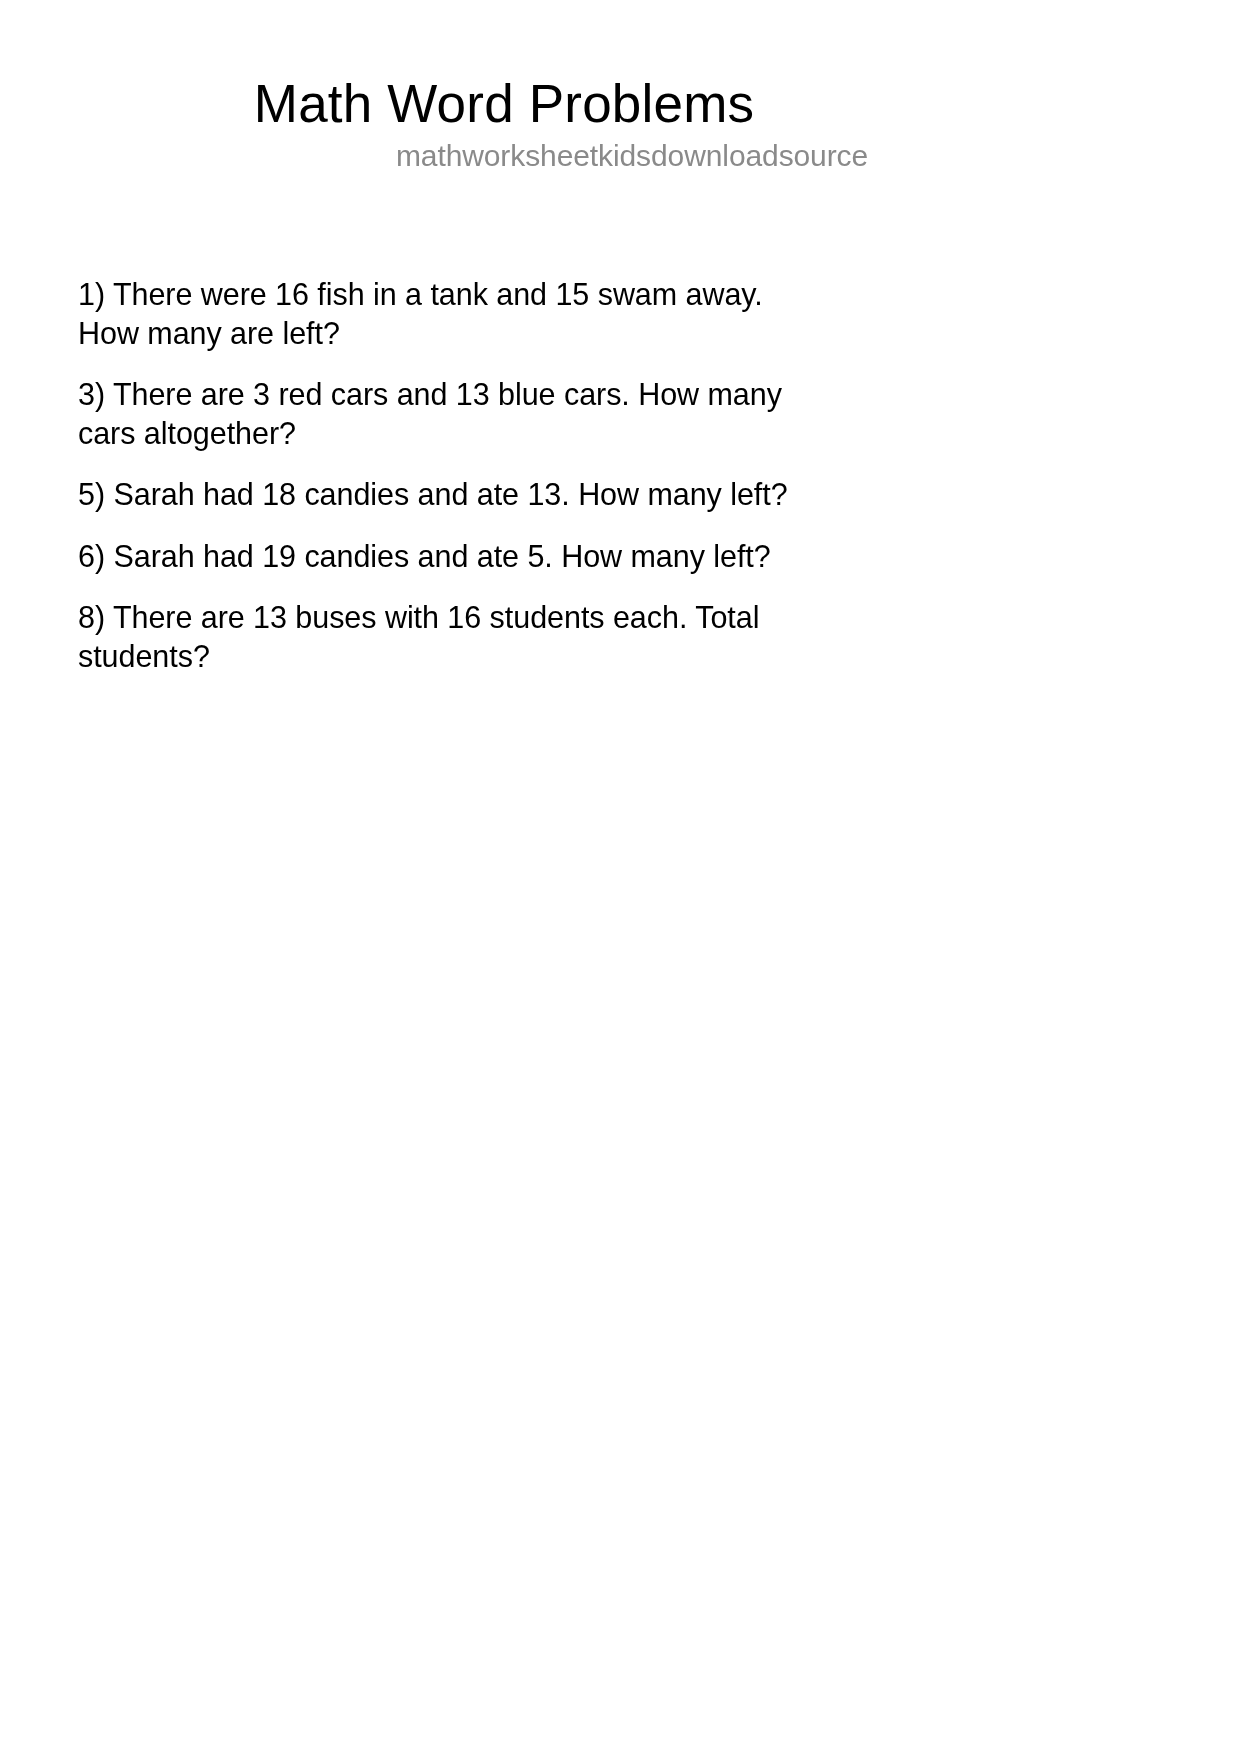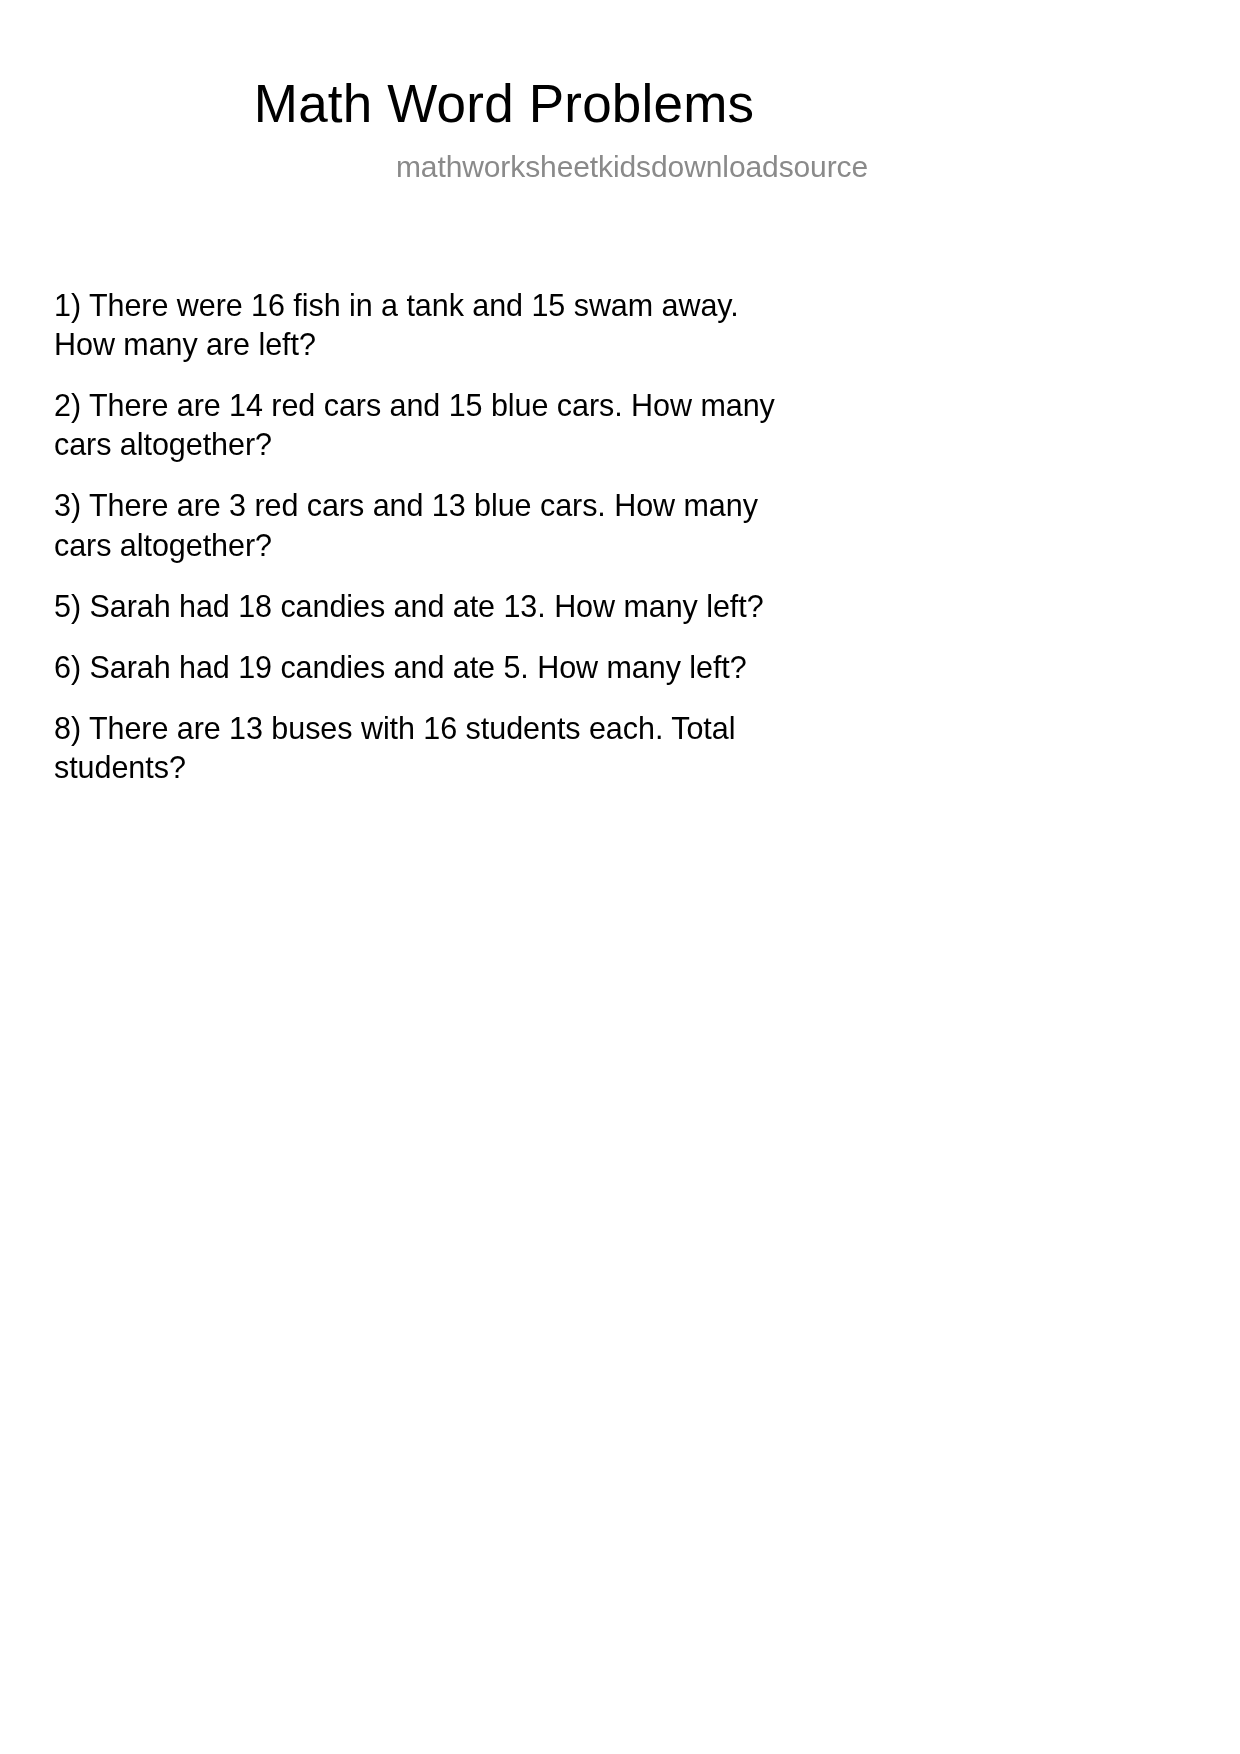--- a/index.html
+++ b/index.html
@@ -28,35 +28,35 @@
   .doc-title {
     font-size: 53px;
     line-height: 1.12;
     font-weight: 400;
     color: #000000;
     letter-spacing: 0.2px;
     margin: 0;
     padding: 0;
   }
   .subtitle-row {
-    margin-top: 16px;
+    margin-top: 5px;
     text-align: center;
     padding-left: 256px;
   }
   .doc-subtitle {
     font-size: 30px;
     line-height: 1.2;
     font-weight: 400;
     color: #8a8a8a;
     letter-spacing: -0.1px;
     margin: 0;
   }
   .problems {
     margin-top: 101px;
-    padding-left: 54px;
+    padding-left: 78px;
     padding-right: 212px;
   }
   .problem {
     font-size: 30.5px;
     line-height: 1.28;
     color: #000000;
     margin: 0 0 22px 0;
     text-align: left;
     letter-spacing: -0.05px;
   }
@@ -71,20 +71,19 @@
 
   <div class="header">
     <h1 class="doc-title">Math Word Problems</h1>
     <div class="subtitle-row">
       <div class="doc-subtitle">mathworksheetkidsdownloadsource</div>
     </div>
   </div>
 
   <div class="problems">
     <p class="problem">1) There were 16 fish in a tank and 15 swam away. How many are left?</p>
-    <p class="problem">2) There are 14 red cars and 15 blue cars. How many cars altogether?</p>
     <p class="problem">3) There are 3 red cars and 13 blue cars. How many cars altogether?</p>
     <p class="problem">5) Sarah had 18 candies and ate 13. How many left?</p>
     <p class="problem">6) Sarah had 19 candies and ate 5. How many left?</p>
     <p class="problem">8) There are 13 buses with 16 students each. Total students?</p>
   </div>
 
 </div>
 
 </body></html>

